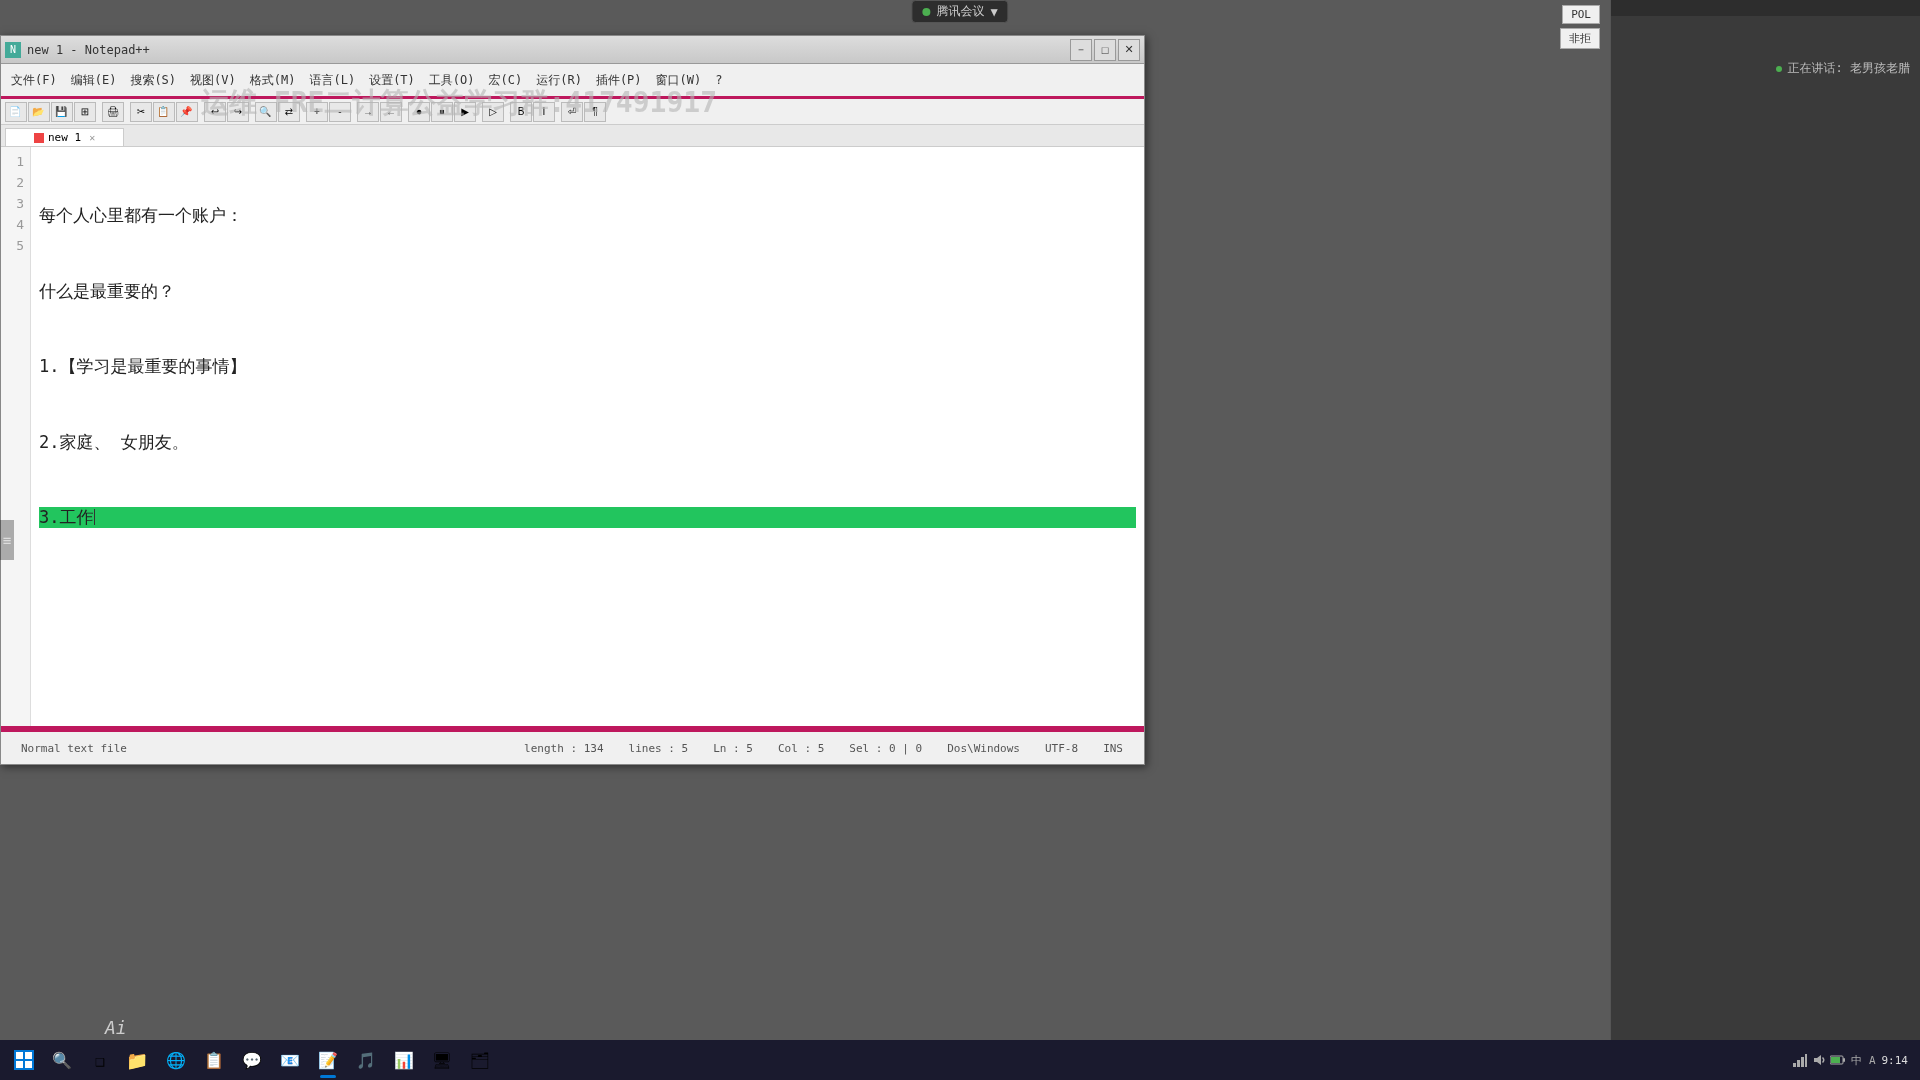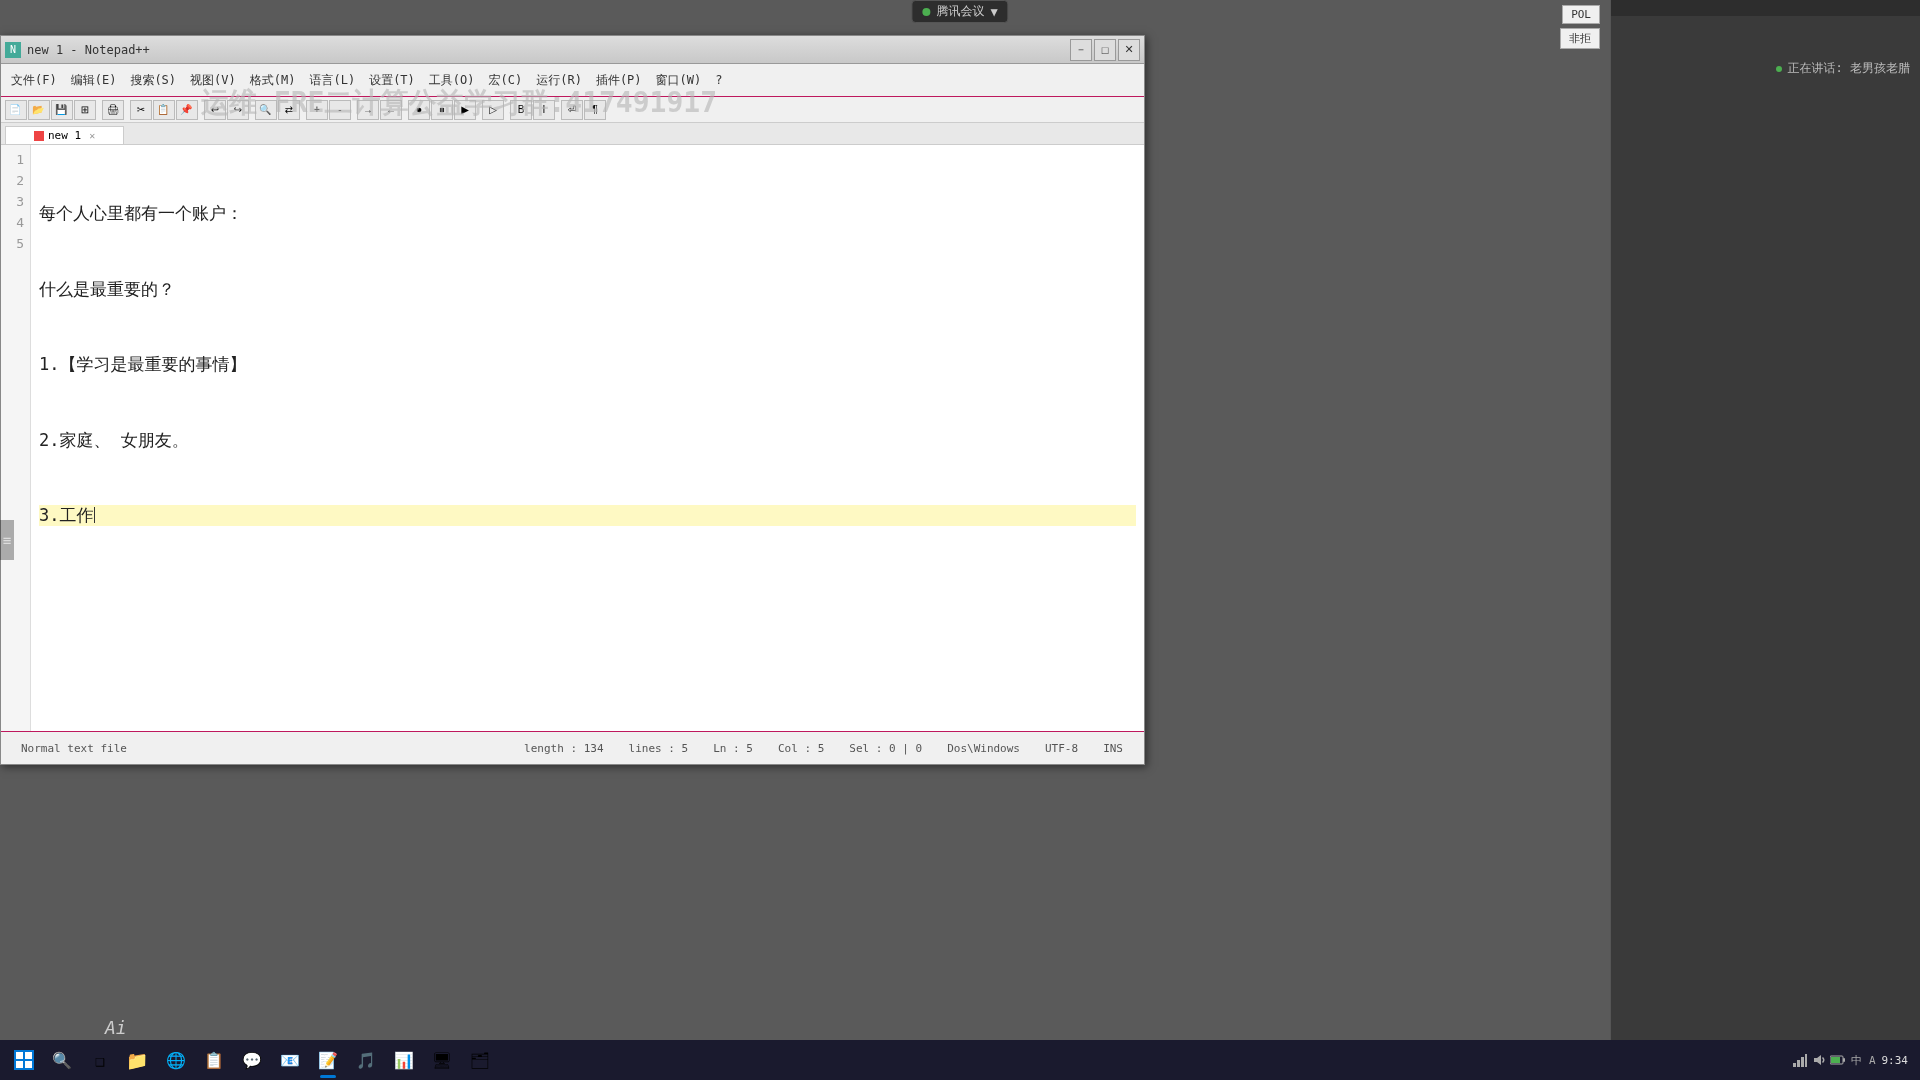--- a/index.html
+++ b/index.html
@@ -189,21 +189,21 @@
       z-index: 5;
     }
 
     
     .menu-bar {
       background: #f0f0f0;
       height: 22px;
       display: flex;
       align-items: center;
       padding: 16px 4px;
-      border-bottom: 1px solid #be185d;
+      border-bottom: 3px solid #be185d;
       flex-shrink: 0;
       gap: 2px;
     }
 
     .menu-item {
       padding: 1px 6px;
       font-size: 12px;
       color: #333;
       cursor: pointer;
     }
@@ -303,39 +303,39 @@
     }
 
     .editor-line {
       height: 21px;
       line-height: 21px;
       display: flex;
       align-items: center;
     }
 
     .editor-line.active {
-      background: #fef9c3;
+      background: #22c55e;
     }
 
     .cursor {
       display: inline-block;
       width: 1px;
       height: 16px;
       background: #333;
       margin-left: 1px;
     }
 
     
     .status-bar {
       background: #f0f0f0;
       height: 22px;
       display: flex;
       align-items: center;
       padding: 16px 8px;
-      border-top: 1px solid #be185d;
+      border-top: 6px solid #be185d;
       font-size: 11px;
       color: #555;
       gap: 0;
       flex-shrink: 0;
     }
 
     .status-item {
       padding: 0 12px;
       border-right: 1px solid #ccc;
       height: 100%;
@@ -696,16 +696,16 @@
         <svg width="16" height="10" viewBox="0 0 16 10">
           <rect x="0" y="1" width="13" height="8" rx="1" stroke="#aaa" fill="none" stroke-width="1"></rect>
           <rect x="1" y="2" width="9" height="6" fill="#4CAF50"></rect>
           <rect x="13" y="3" width="2" height="4" rx="1" fill="#aaa"></rect>
         </svg>
       </div>
       <div class="tray-icon" style="color:#aaa;font-size:11px;width:auto;padding:0 2px;">中</div>
       <div class="tray-icon" style="color:#aaa;font-size:11px;width:auto;padding:0 2px;">A</div>
     </div>
     <div class="taskbar-clock">
-      <div>9:34</div>
+      <div>9:14</div>
     </div>
   </div>
 </div>
 
 </body></html>

